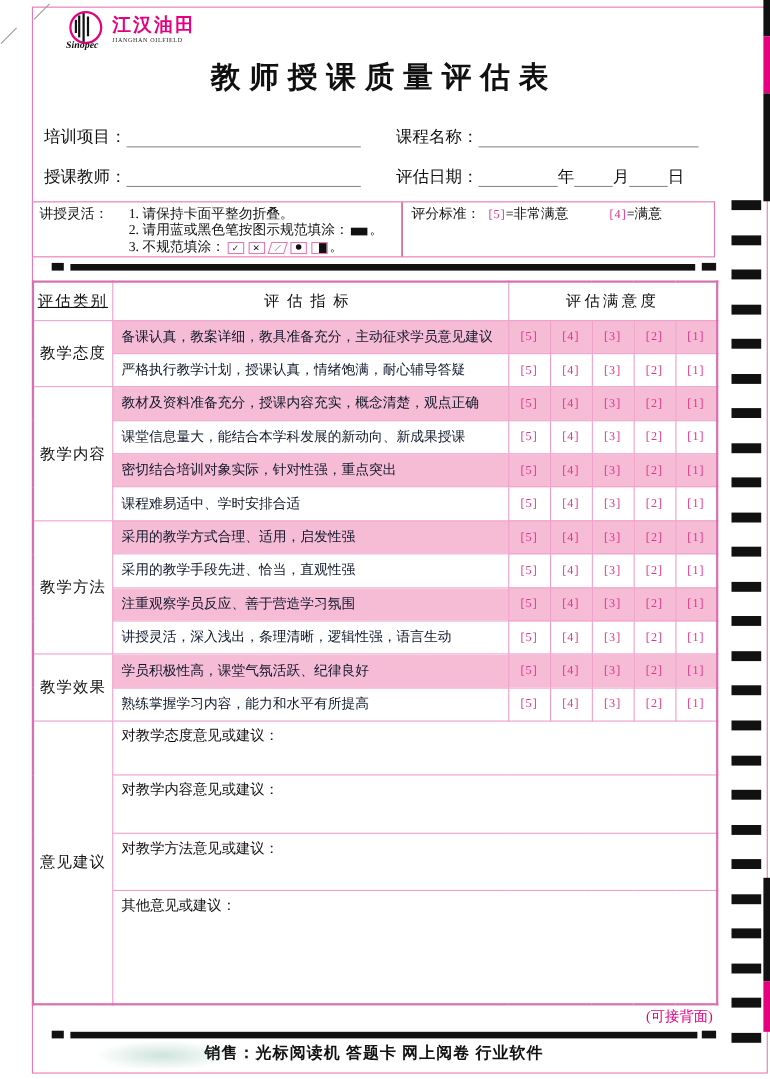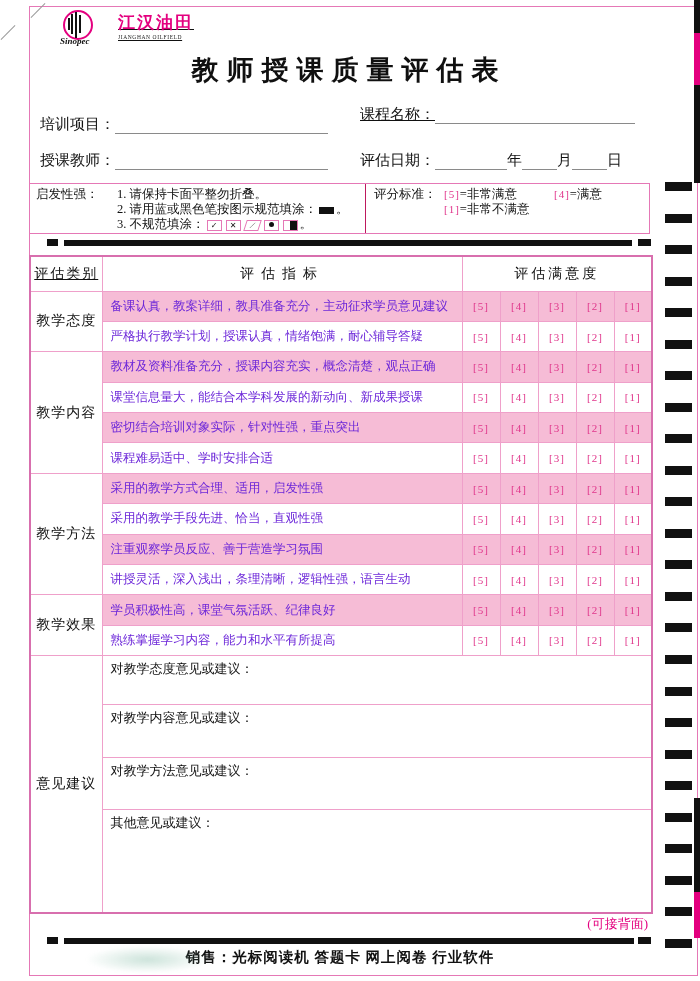--- a/index.html
+++ b/index.html
@@ -16,21 +16,21 @@
   
   .logo{position:absolute;left:60px;top:10px;height:44px;display:flex;align-items:flex-start;}
   .logo-emblem{position:relative;width:34px;height:38px;}
   .logo-circle{position:absolute;left:3px;top:0;width:26px;height:26px;border:2px solid #e4007f;border-radius:50%;}
   .logo-bar{position:absolute;background:#111;width:2px;}
   .lb1{left:11px;top:4px;height:20px;}
   .lb2{left:15px;top:2px;height:26px;}
   .lb3{left:19px;top:5px;height:18px;}
   .lb4{left:8px;top:8px;height:12px;}
   .logo-sinopec{position:absolute;left:0px;top:26px;font-size:9px;font-weight:bold;font-style:italic;color:#111;letter-spacing:0;}
-  .logo-cntext{margin-left:24px;display:flex;flex-direction:column;margin-top:4px;text-decoration:underline;}
+  .logo-cntext{margin-left:8px;display:flex;flex-direction:column;margin-top:4px;}
   .logo-cn{color:#e4007f;font-weight:bold;font-size:17px;letter-spacing:2px;line-height:18px;}
   .logo-en{color:#222;font-size:5.5px;letter-spacing:0.6px;margin-top:2px;}
 
   .title{position:absolute;left:29px;width:640px;top:52px;text-align:center;
     font-size:27px;font-weight:bold;letter-spacing:8px;color:#101010;}
 
   
   .field{position:absolute;font-size:15px;color:#111;white-space:nowrap;text-align:center;}
   .wline{display:inline-block;border-bottom:1px solid #8a8a8a;height:15px;vertical-align:bottom;}
 
@@ -58,21 +58,21 @@
   
   table.eval{position:absolute;left:29px;top:255px;width:622px;border-collapse:collapse;table-layout:fixed;
     border:2px solid #d86fae;}
   table.eval th,table.eval td{border:1px solid #efa0ca;font-weight:normal;}
   th.h-cat{font-size:14px;letter-spacing:2px;color:#111;text-decoration:underline;}
   th.h-ind{font-size:14px;letter-spacing:7px;color:#111;}
   th.h-sat{font-size:14px;letter-spacing:3px;color:#111;}
   tr.head-row{height:35px;}
   tr.rating-row{height:30.4px;}
   td.cat-cell{text-align:center;font-size:14px;letter-spacing:1px;color:#111;background:#fff;}
-  td.ind-cell{font-size:12.5px;color:#6d28d9;padding:0 4px 0 8px;white-space:nowrap;overflow:hidden;margin-left:12px;}
+  td.ind-cell{font-size:12.5px;color:#0f172a;padding:0 4px 0 8px;white-space:nowrap;overflow:hidden;margin-left:12px;}
   td.bub-cell{text-align:center;font-size:11px;color:#e0358b;letter-spacing:1px;cursor:pointer;}
   tr.row-pink td.ind-cell,tr.row-pink td.bub-cell{background:#f6bcd6;}
   tr.row-white td.ind-cell,tr.row-white td.bub-cell{background:#fff;}
   td.comment-cell{vertical-align:top;font-size:13px;color:#111;padding:4px 8px;background:#fff;}
   tr.crow0{height:49px;}
   tr.crow1{height:53px;padding-left:24px;}
   tr.crow2{height:52px;}
   tr.crow3{height:103px;}
 
   .continue-note{position:absolute;right:52px;top:915px;font-size:13px;color:#e4007f;}
@@ -113,44 +113,43 @@
     <span class="logo-cn">江汉油田</span>
     <span class="logo-en">JIANGHAN OILFIELD</span>
   </div>
 </div>
 
 <div class="title">教师授课质量评估表</div>
 
 <div class="field" style="left:40px;top:115px;">
   <span>培训项目：</span><span class="wline" style="width:213px;"></span>
 </div>
-<div class="field" style="left:360px;top:105px;text-decoration:underline;">
+<div class="field" style="left:360px;top:115px;">
   <span>课程名称：</span><span class="wline" style="width:200px;"></span>
 </div>
 <div class="field" style="left:40px;top:151px;font-family:Liberation Mono, monospace;">
   <span>授课教师：</span><span class="wline" style="width:213px;"></span>
 </div>
 <div class="field" style="left:360px;top:151px;">
   <span>评估日期：</span><span class="wline" style="width:72px;"></span><span>年</span><span class="wline" style="width:35px;"></span><span>月</span><span class="wline" style="width:35px;"></span><span>日</span>
 </div>
 
 <div class="notice-box">
   <div class="notice-left">
-    <div class="notice-label">启发性强：</div>
+    <div class="notice-label">讲授灵活：</div>
     <div class="notice-items">
       <div>1. 请保持卡面平整勿折叠。</div>
       <div><span>2. 请用蓝或黑色笔按图示规范填涂：</span><span class="mark-correct"></span><span>。</span></div>
       <div><span>3. 不规范填涂：</span><span id="wrongmarks"><span class="wrongmark">✓</span><span class="wrongmark">✕</span><span class="wrongmark skew">∕</span><span class="wrongmark"><span class="dot"></span></span><span class="wrongmark half-fill"></span></span><span>。</span></div>
     </div>
   </div>
   <div class="notice-right">
     <div class="score-label">评分标准：</div>
     <div class="score-rows" id="score-rows">
         <div><span class="score-entry w1"><span class="score-code">[5]</span>=<span>非常满意</span></span><span class="score-entry"><span class="score-code">[4]</span>=<span>满意</span></span></div>
-        <div><span class="score-entry"><span class="score-code">[1]</span>=<span>非常不满意</span></span></div>
       </div>
   </div>
 </div>
 
 <div class="bar" style="left:47px;top:239px;width:11px;height:7px;"></div>
 <div class="bar" style="left:64px;top:240px;width:568px;height:6px;"></div>
 <div class="bar" style="left:638px;top:239px;width:13px;height:7px;"></div>
 
 <table class="eval">
   <colgroup>

